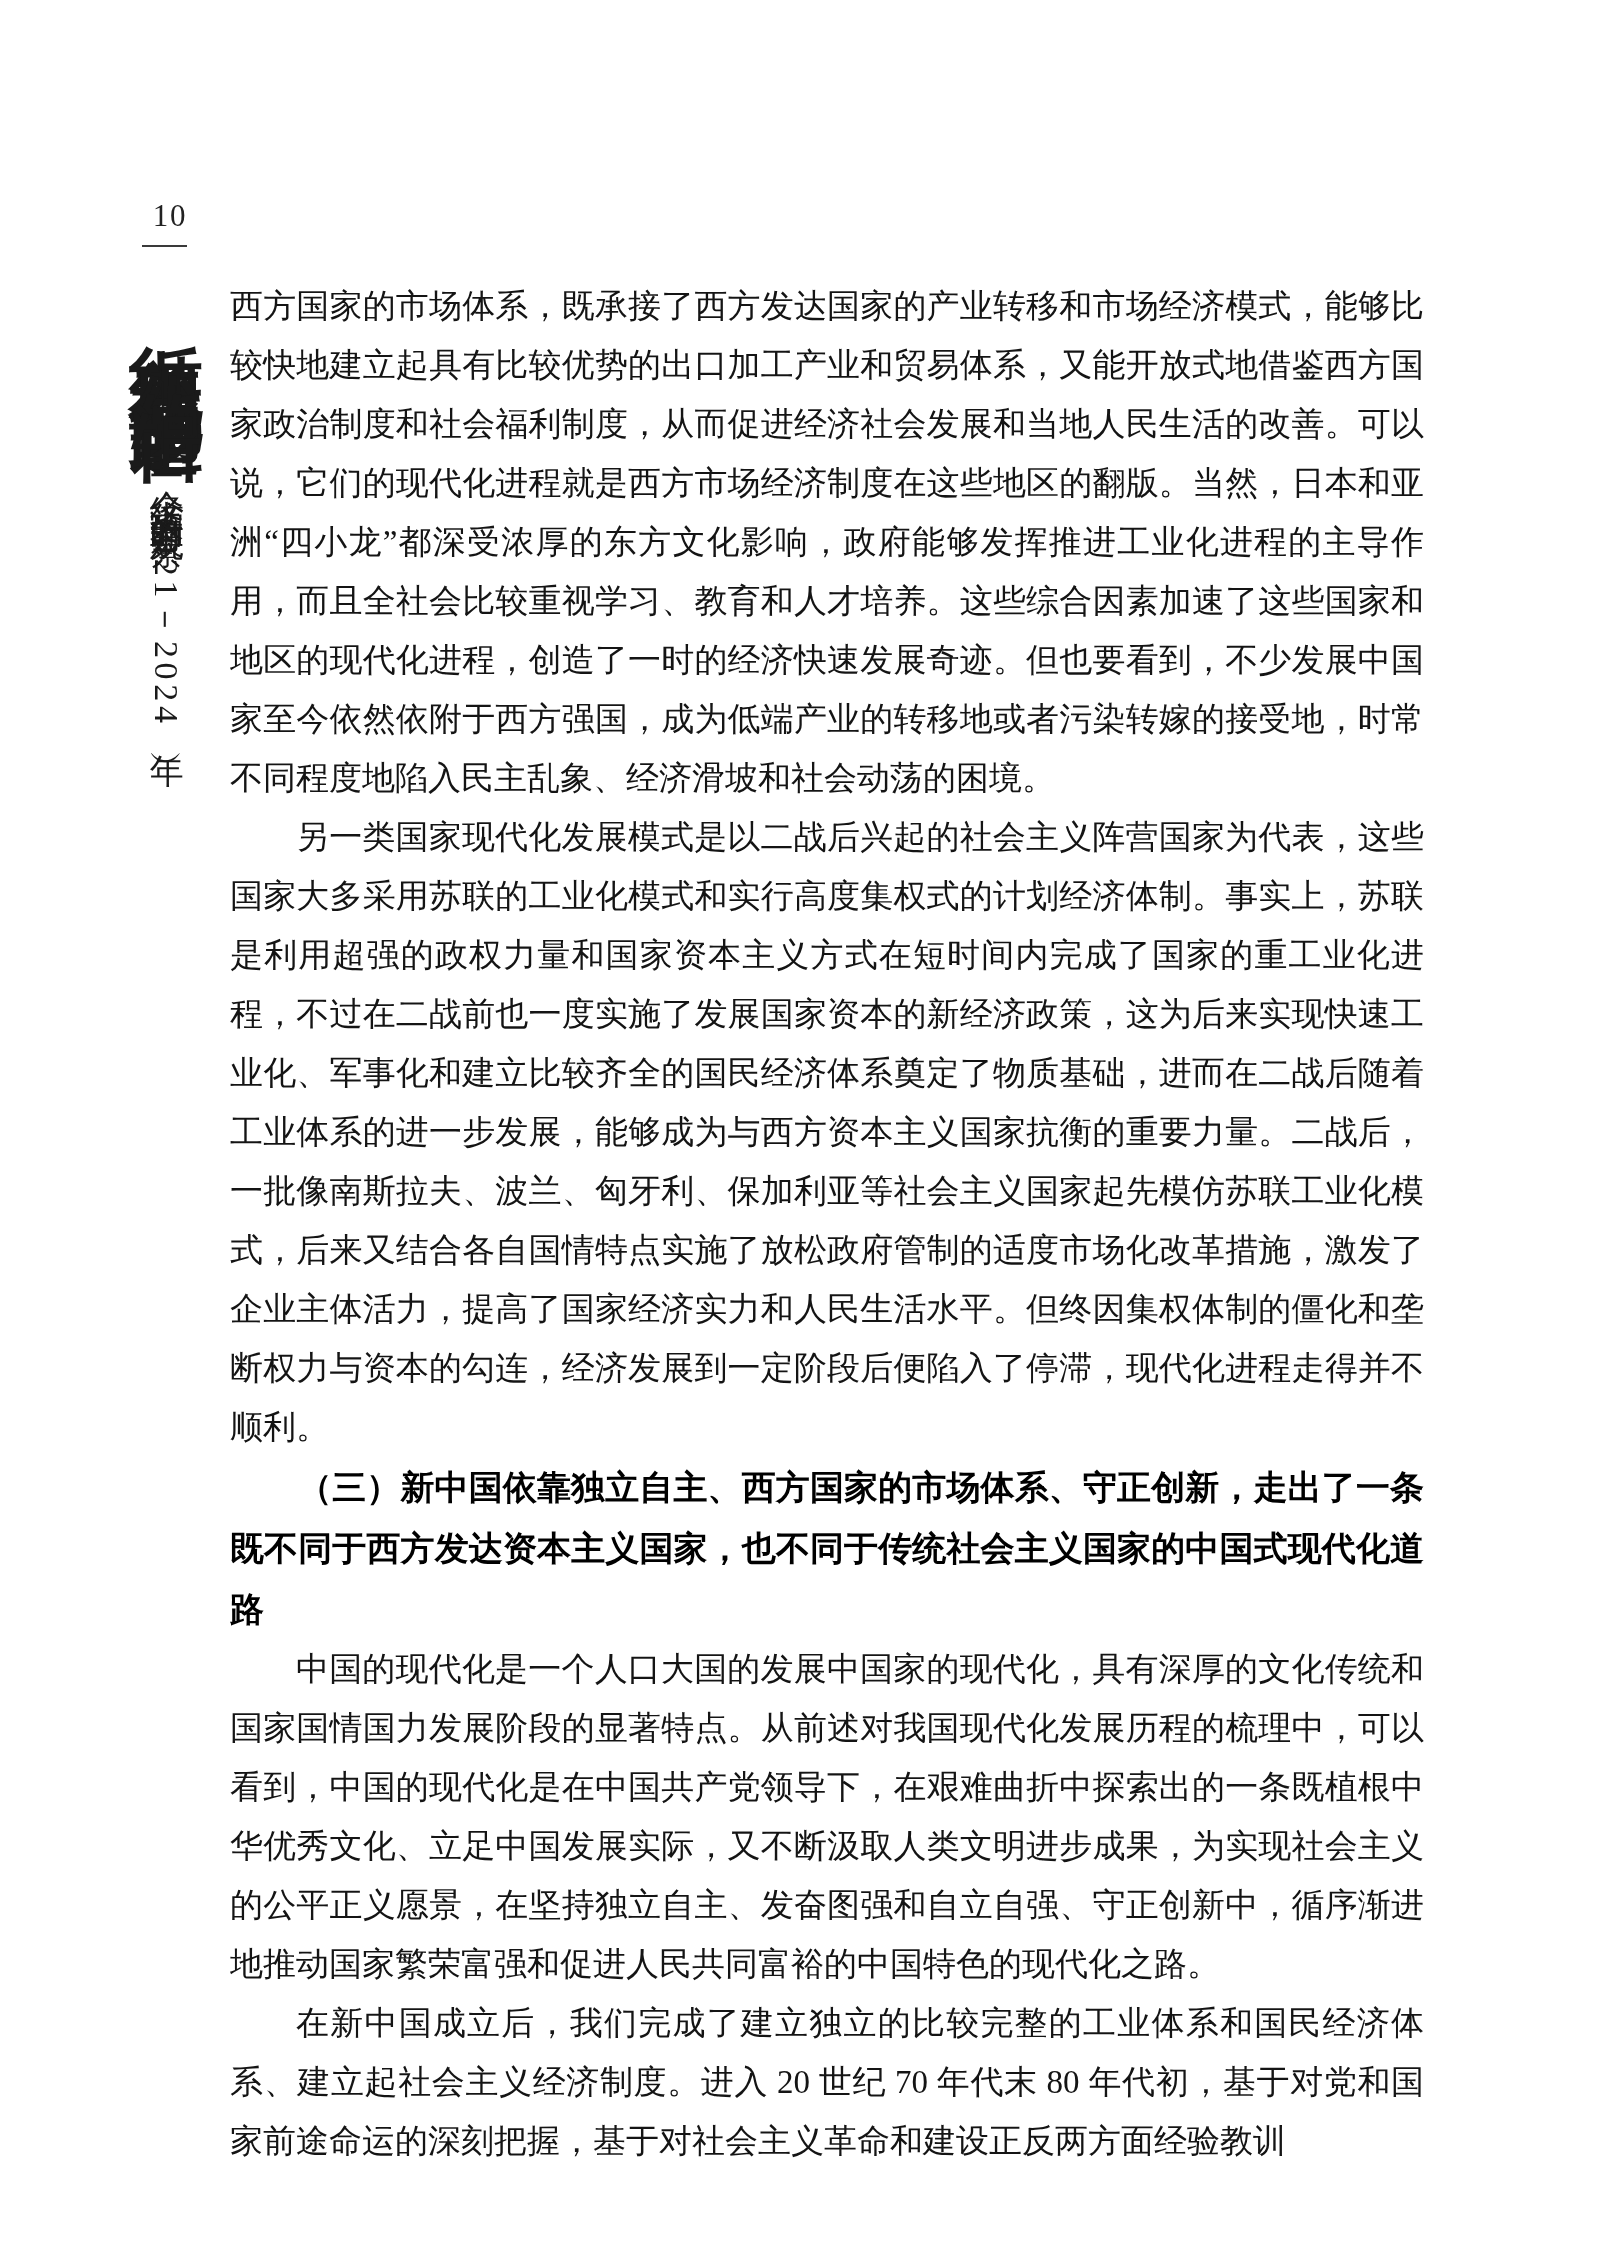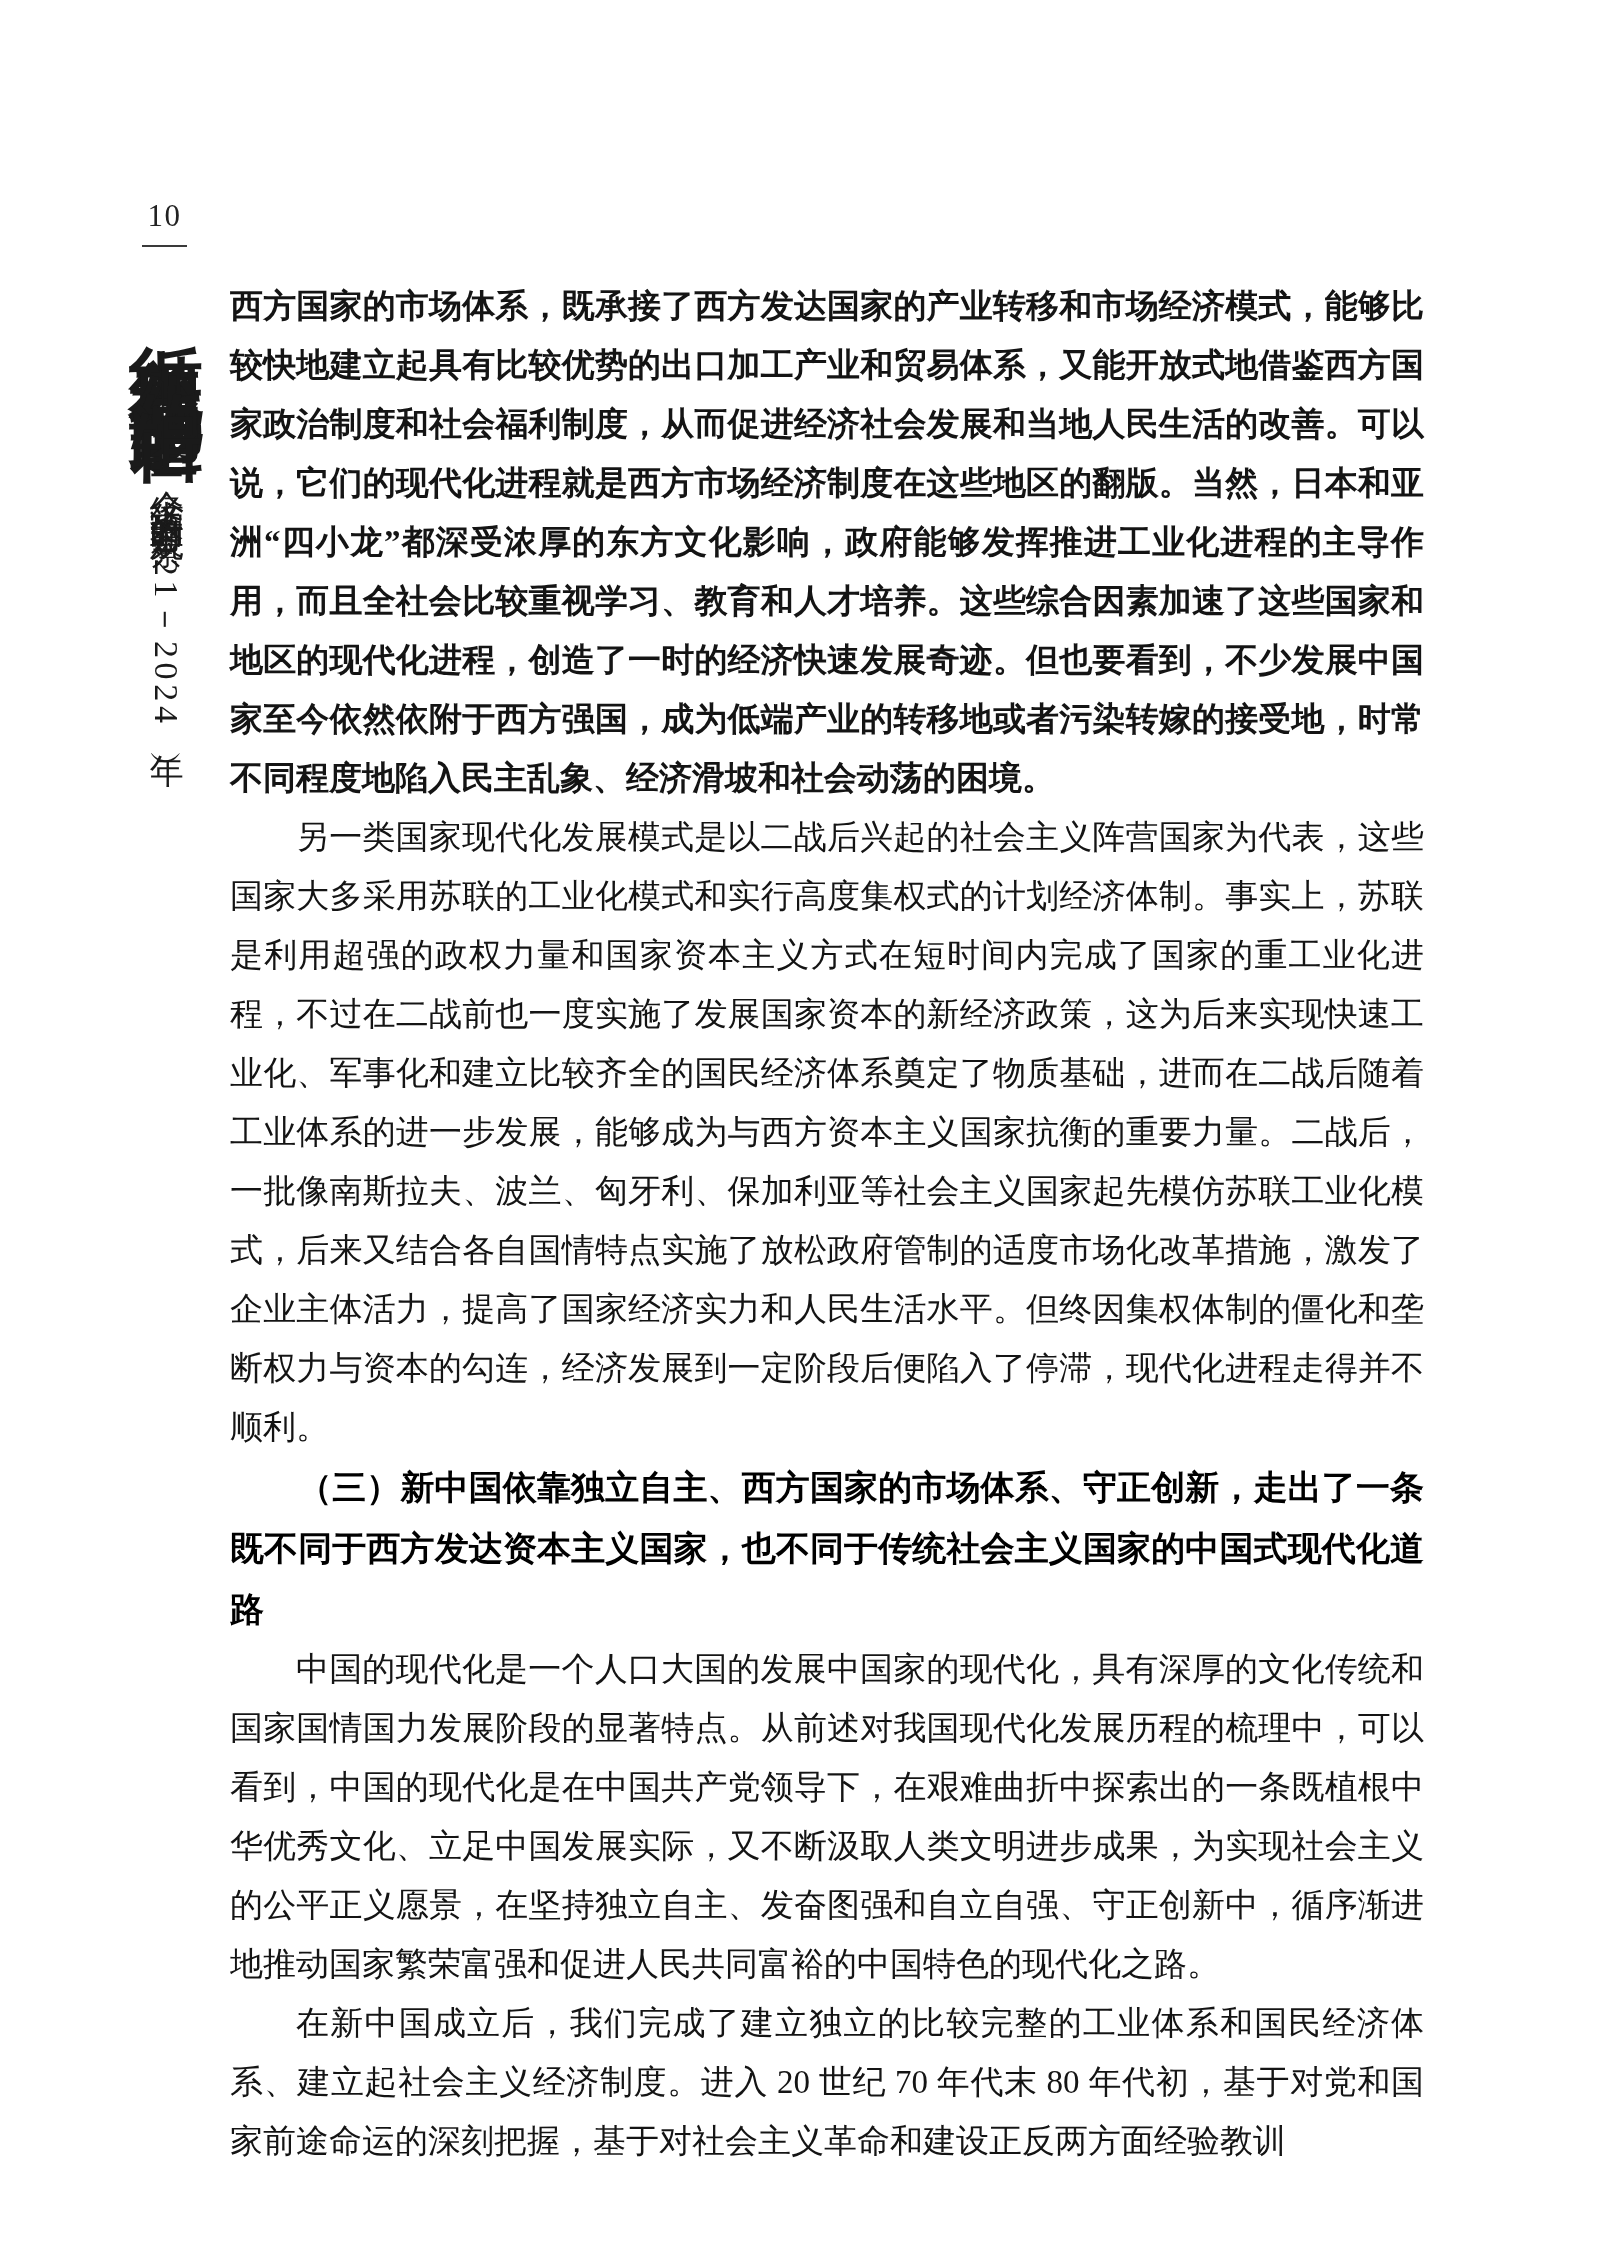--- a/index.html
+++ b/index.html
@@ -16,21 +16,21 @@
     color: #1c1c1c;
     font-family: "Liberation Serif", "DejaVu Serif", serif;
     overflow: hidden;
   }
 
   
   .pagenum-block {
     position: absolute;
     left: 142px;
     top: 198px;
-    text-align: center;
+    text-align: right;
   }
   .pagenum {
     font-size: 31px;
     letter-spacing: 1.6px;
     color: #222;
   }
   .pagenum-rule {
     margin-top: 11px;
     width: 45px;
     border-top: 2.3px solid #3a3a3a;
@@ -78,21 +78,20 @@
   }
   .main p, .main h2 {
     margin: 0;
     padding: 0;
   }
   .body-p {
     text-indent: 2em;
   }
   .body-p.no-indent {
     text-indent: 0;
-    font-weight: bold;
   }
   .heading {
     font-family: "Liberation Sans", "DejaVu Sans", sans-serif;
     font-weight: 700;
     font-size: 34px;
     line-height: 61px;
     text-indent: 2em;
     margin: 6.2px 0 6.2px 0;
     color: #000;
   }

